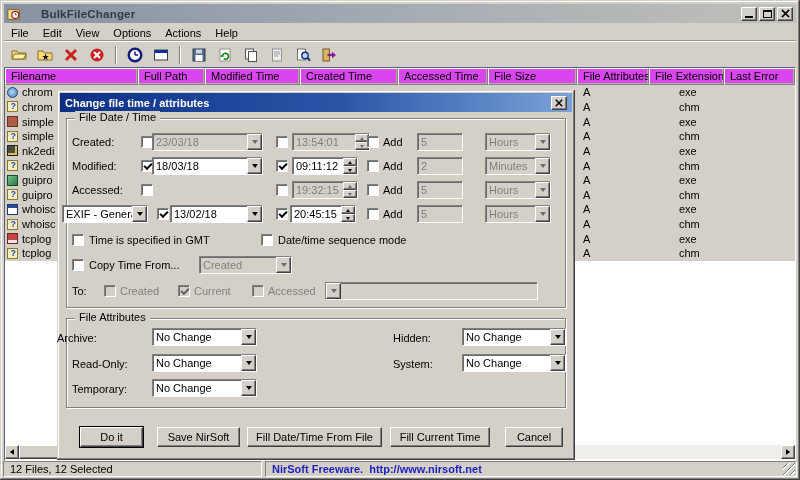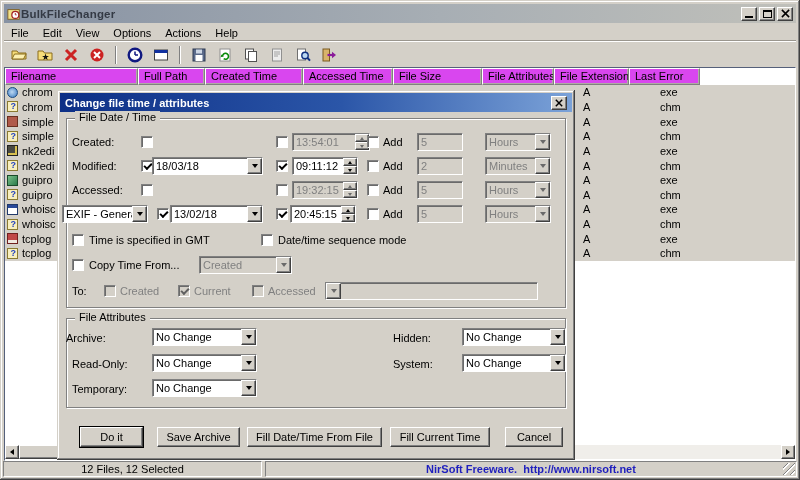--- a/index.html
+++ b/index.html
@@ -6,21 +6,21 @@
   html,body { width:800px; height:480px; overflow:hidden; background:#3a6ea5;
               font-family:"Liberation Sans", sans-serif; font-size:11px; color:#000; }
   #app { position:relative; width:800px; height:480px; background:#d4d0c8;
          box-shadow: inset -1px -1px 0 #404040, inset 1px 1px 0 #d4d0c8,
                      inset -2px -2px 0 #808080, inset 2px 2px 0 #fff; }
 
   
   .titlebar { position:absolute; left:4px; top:4px; width:792px; height:19px;
               background:linear-gradient(90deg,#8792a3 0%, #a7aeb4 55%, #c0c0ba 100%);
               display:flex; align-items:center; padding:0 3px; }
-  .titlebar .title { font-weight:bold; color:#343a45; font-size:11.5px; margin-left:0;
+  .titlebar .title { font-weight:bold; color:#343a45; font-size:11.5px; margin-left:20px;
                      letter-spacing:.2px; }
   .winbtns { margin-left:auto; display:flex; gap:2px; }
   .wbtn { width:16px; height:14px; background:#d4d0c8; border:1px solid;
           border-color:#fff #404040 #404040 #fff; box-shadow: inset -1px -1px 0 #808080;
           display:flex; align-items:center; justify-content:center; }
   .g-min { width:8px; height:2px; background:#000; margin-top:7px; }
   .g-max { width:9px; height:8px; border:1px solid #000; border-top:2px solid #000; }
 
   .menubar { position:absolute; left:4px; top:24px; width:792px; height:17px;
              display:flex; align-items:center; background:#d4d0c8; }
@@ -35,21 +35,21 @@
   
   .list-frame { position:absolute; left:4px; top:67px; width:792px; height:394px;
                 background:#fff; border:1px solid; border-color:#55607a #fff #fff #55607a; }
   .lheader { position:absolute; left:0; top:0; width:790px; height:17px; display:flex; }
   .hcell { height:17px; background:#d946ef; border:1px solid; padding:1px 0 0 5px;
            border-color:#fff #808080 #808080 #fff; box-shadow: inset -1px -1px 0 #b0aca4;
            white-space:nowrap; overflow:hidden; }
   .rows { position:absolute; left:0; top:17px; width:790px; }
   .lrow { position:relative; height:14.65px; background:#d4d0c8; display:flex; align-items:center; }
   .fname { white-space:nowrap; overflow:hidden; }
-  .fattr { position:absolute; left:578px; } .fext { position:absolute; left:655px; }
+  .fattr { position:absolute; left:578px; } .fext { position:absolute; left:674px; }
   .ficon { width:11px; height:11px; margin:0 4px 0 2px; flex:none; position:relative; }
   .i-help { background:#f8efbe; border:1px solid #8a7a30; }
   .i-help::after { content:"?"; position:absolute; left:2.5px; top:-1px; color:#2040c0;
                    font-weight:bold; font-size:9px; }
   .i-globe { background:radial-gradient(circle at 4px 4px,#bcd8f2,#3a78c0); border-radius:50%; border:1px solid #1a4a80;}
   .i-red   { background:#b05a4a; border:1px solid #6a3020; }
   .i-dark  { background:#4a4a42; border:1px solid #222; box-shadow: inset -2px -2px 0 #d8c050; }
   .i-green { background:linear-gradient(135deg,#7ac08a,#2a7a4a); border:1px solid #1a4a2a; }
   .i-navy  { background:#fff; border:1px solid #223a6a; box-shadow: inset 0 3px 0 #2a4a9a; }
   .i-crim  { background:#c04848; border:1px solid #702020; box-shadow: inset 0 -3px 0 #f0e8e0; }
@@ -60,21 +60,21 @@
           display:flex; align-items:center; justify-content:center; }
   .tri-l { width:0;height:0;border-top:3px solid transparent;border-bottom:3px solid transparent;border-right:4px solid #000; }
   .tri-r { width:0;height:0;border-top:3px solid transparent;border-bottom:3px solid transparent;border-left:4px solid #000; }
   .thumb { width:170px; height:14px; background:#d4d0c8; border:1px solid;
            border-color:#fff #404040 #404040 #fff; box-shadow: inset -1px -1px 0 #808080; }
   .sspacer { flex:1; }
 
   
   .statusbar { position:absolute; left:3px; top:461px; width:794px; height:17px; display:flex; gap:3px; }
   .spanel { height:16px; border:1px solid; border-color:#808080 #fff #fff #808080;
-            padding:1px 6px; white-space:pre; overflow:hidden;text-align:center; }
+            padding:1px 6px; white-space:pre; overflow:hidden; }
   .sp-left { width:259px; }
   .sp-right { flex:1; color:#1f1fbe; font-weight:bold; position:relative; }
   .grip { position:absolute; right:1px; bottom:1px; width:12px; height:12px;
           background:repeating-linear-gradient(135deg, transparent 0 3px, #808080 3px 4px, #fff 4px 5px); }
 
   
   .dialog { position:absolute; left:57px; top:90px; width:518px; height:370px; background:#d4d0c8;
             box-shadow: inset -1px -1px 0 #404040, inset 1px 1px 0 #d4d0c8,
                         inset -2px -2px 0 #808080, inset 2px 2px 0 #fff; }
   .dtitle { position:absolute; left:3px; top:3px; width:512px; height:19px;
@@ -234,20 +234,21 @@
           <path d="M6.5 8 H12" stroke="#8a1a9a" stroke-width="2.2"></path>
           <path d="M11 4.8 L15 8 L11 11.2 z" fill="#8a1a9a"></path>
         </svg>
       </div>
   </div>
 
   <div class="list-frame">
     <div class="lheader">
       <div class="hcell" style="width:133px">Filename</div>
       <div class="hcell" style="width:67px">Full Path</div>
+      <div class="hcell" style="width:95px">Modified Time</div>
       <div class="hcell" style="width:98px">Created Time</div>
       <div class="hcell" style="width:90px">Accessed Time</div>
       <div class="hcell" style="width:89px">File Size</div>
       <div class="hcell" style="width:72px">File Attributes</div>
       <div class="hcell" style="width:75px">File Extension</div>
       <div class="hcell" style="width:71px">Last Error</div>
     </div>
     <div class="rows">
       <div class="lrow">
           <span class="ficon i-globe"></span>
@@ -348,20 +349,26 @@
           </svg>
         </div>
     </div>
 
     <div class="group g-date">
       <span class="glabel">File Date / Time</span>
     </div>
 
     <span class="lbl" style="left:15px;top:43px">Created:</span>
     <div class="cb" style="left:84px;top:46px"></div>
+    <div class="field dis" style="left:95px;top:43px;width:111px">
+        <span class="ct">23/03/18</span>
+        <div class="cbtn">
+          <div class="arr"></div>
+        </div>
+      </div>
     <div class="cb" style="left:219px;top:46px"></div>
     <div class="field dis" style="left:235px;top:43px;width:78px">
         <span class="ct">13:54:01</span>
         <div class="spin">
           <div class="spbtn">
             <div class="arr-u"></div>
           </div>
           <div class="spbtn">
             <div class="arr-d"></div>
           </div>
@@ -498,21 +505,21 @@
     <div class="field dis" style="left:268px;top:192px;width:213px">
         <div class="cbtn">
           <div class="arr"></div>
         </div>
       </div>
 
     <div class="group g-attr">
       <span class="glabel">File Attributes</span>
     </div>
 
-    <span class="lbl" style="left:9px;top:239px">Archive:</span>
+    <span class="lbl" style="left:0;top:239px">Archive:</span>
     <div class="field" style="left:95px;top:238px;width:105px">
         <span class="ct">No Change</span>
         <div class="cbtn">
           <div class="arr"></div>
         </div>
       </div>
     <span class="lbl" style="left:336px;top:239px">Hidden:</span>
     <div class="field" style="left:405px;top:238px;width:104px">
         <span class="ct">No Change</span>
         <div class="cbtn">
@@ -537,19 +544,19 @@
 
     <span class="lbl" style="left:15px;top:290px">Temporary:</span>
     <div class="field" style="left:95px;top:289px;width:105px">
         <span class="ct">No Change</span>
         <div class="cbtn">
           <div class="arr"></div>
         </div>
       </div>
 
     <div class="btn default" style="left:23px;top:337px;width:63px">Do it</div>
-    <div class="btn" style="left:100px;top:337px;width:83px">Save Archive</div>
+    <div class="btn" style="left:100px;top:337px;width:83px">Save NirSoft</div>
     <div class="btn" style="left:190px;top:337px;width:135px">Fill Date/Time From File</div>
     <div class="btn" style="left:333px;top:337px;width:100px">Fill Current Time</div>
     <div class="btn" style="left:448px;top:337px;width:58px">Cancel</div>
   </div>
 
 </div>
 
 </body></html>

